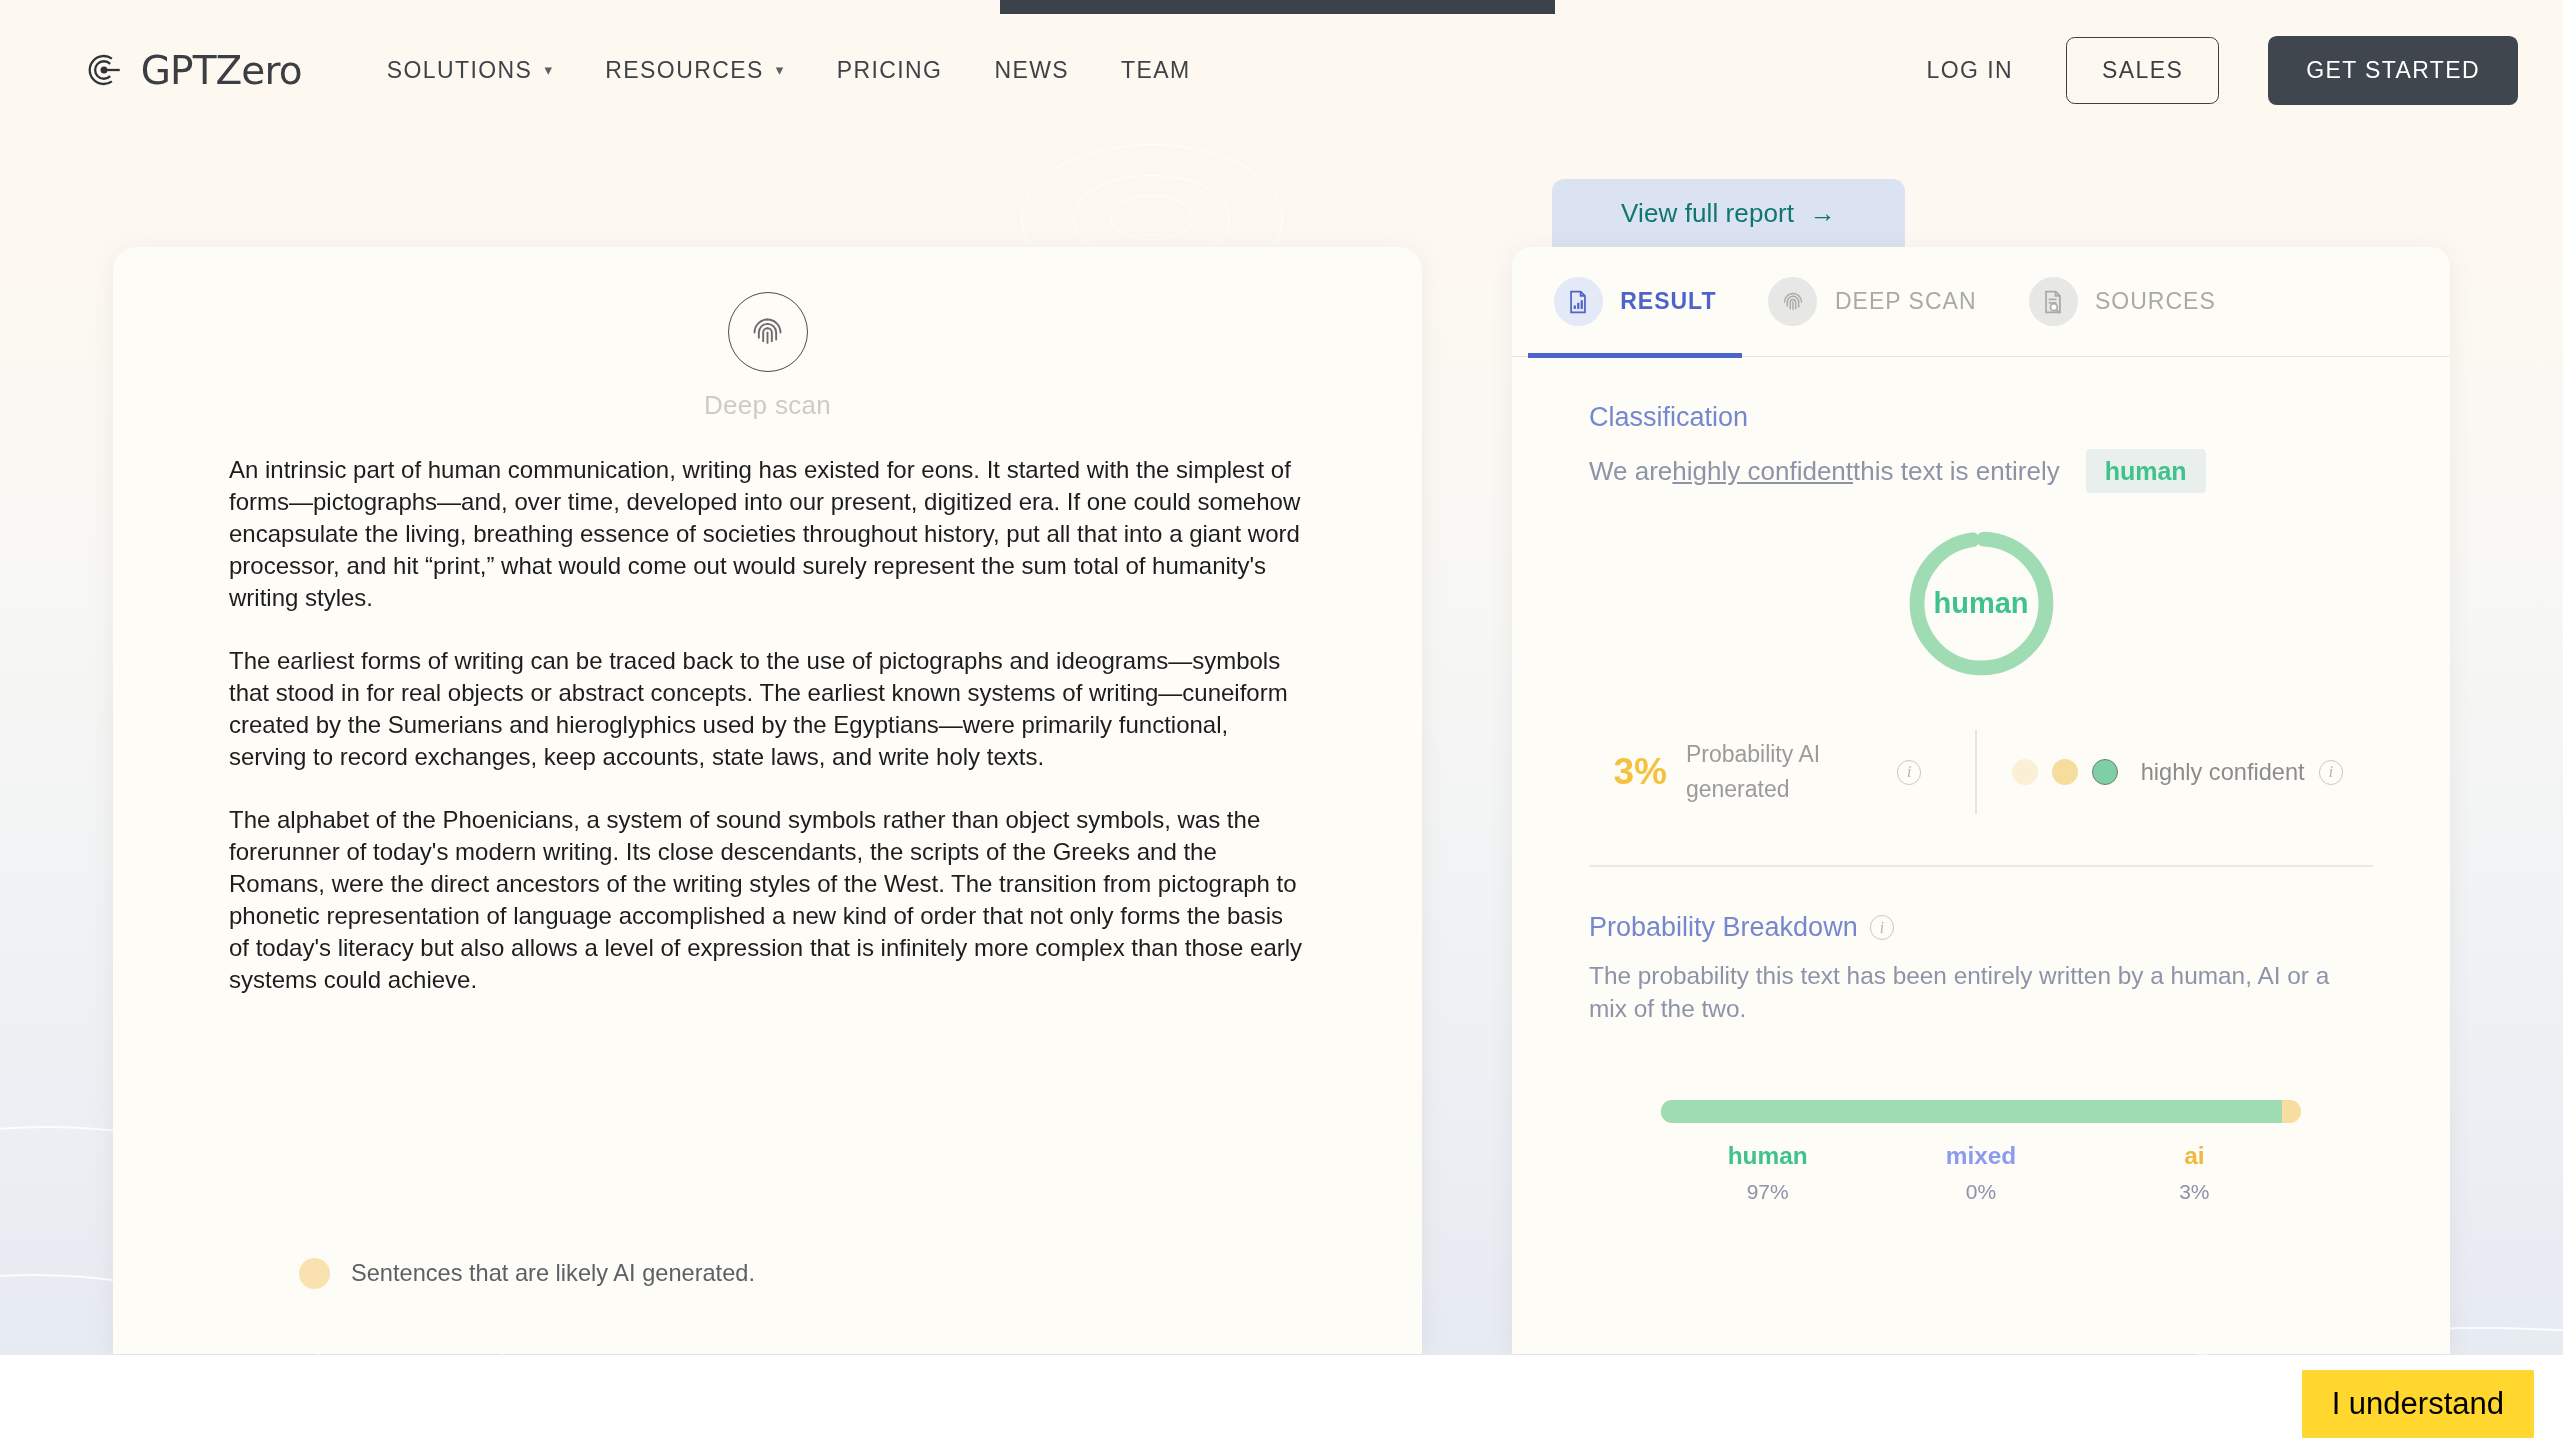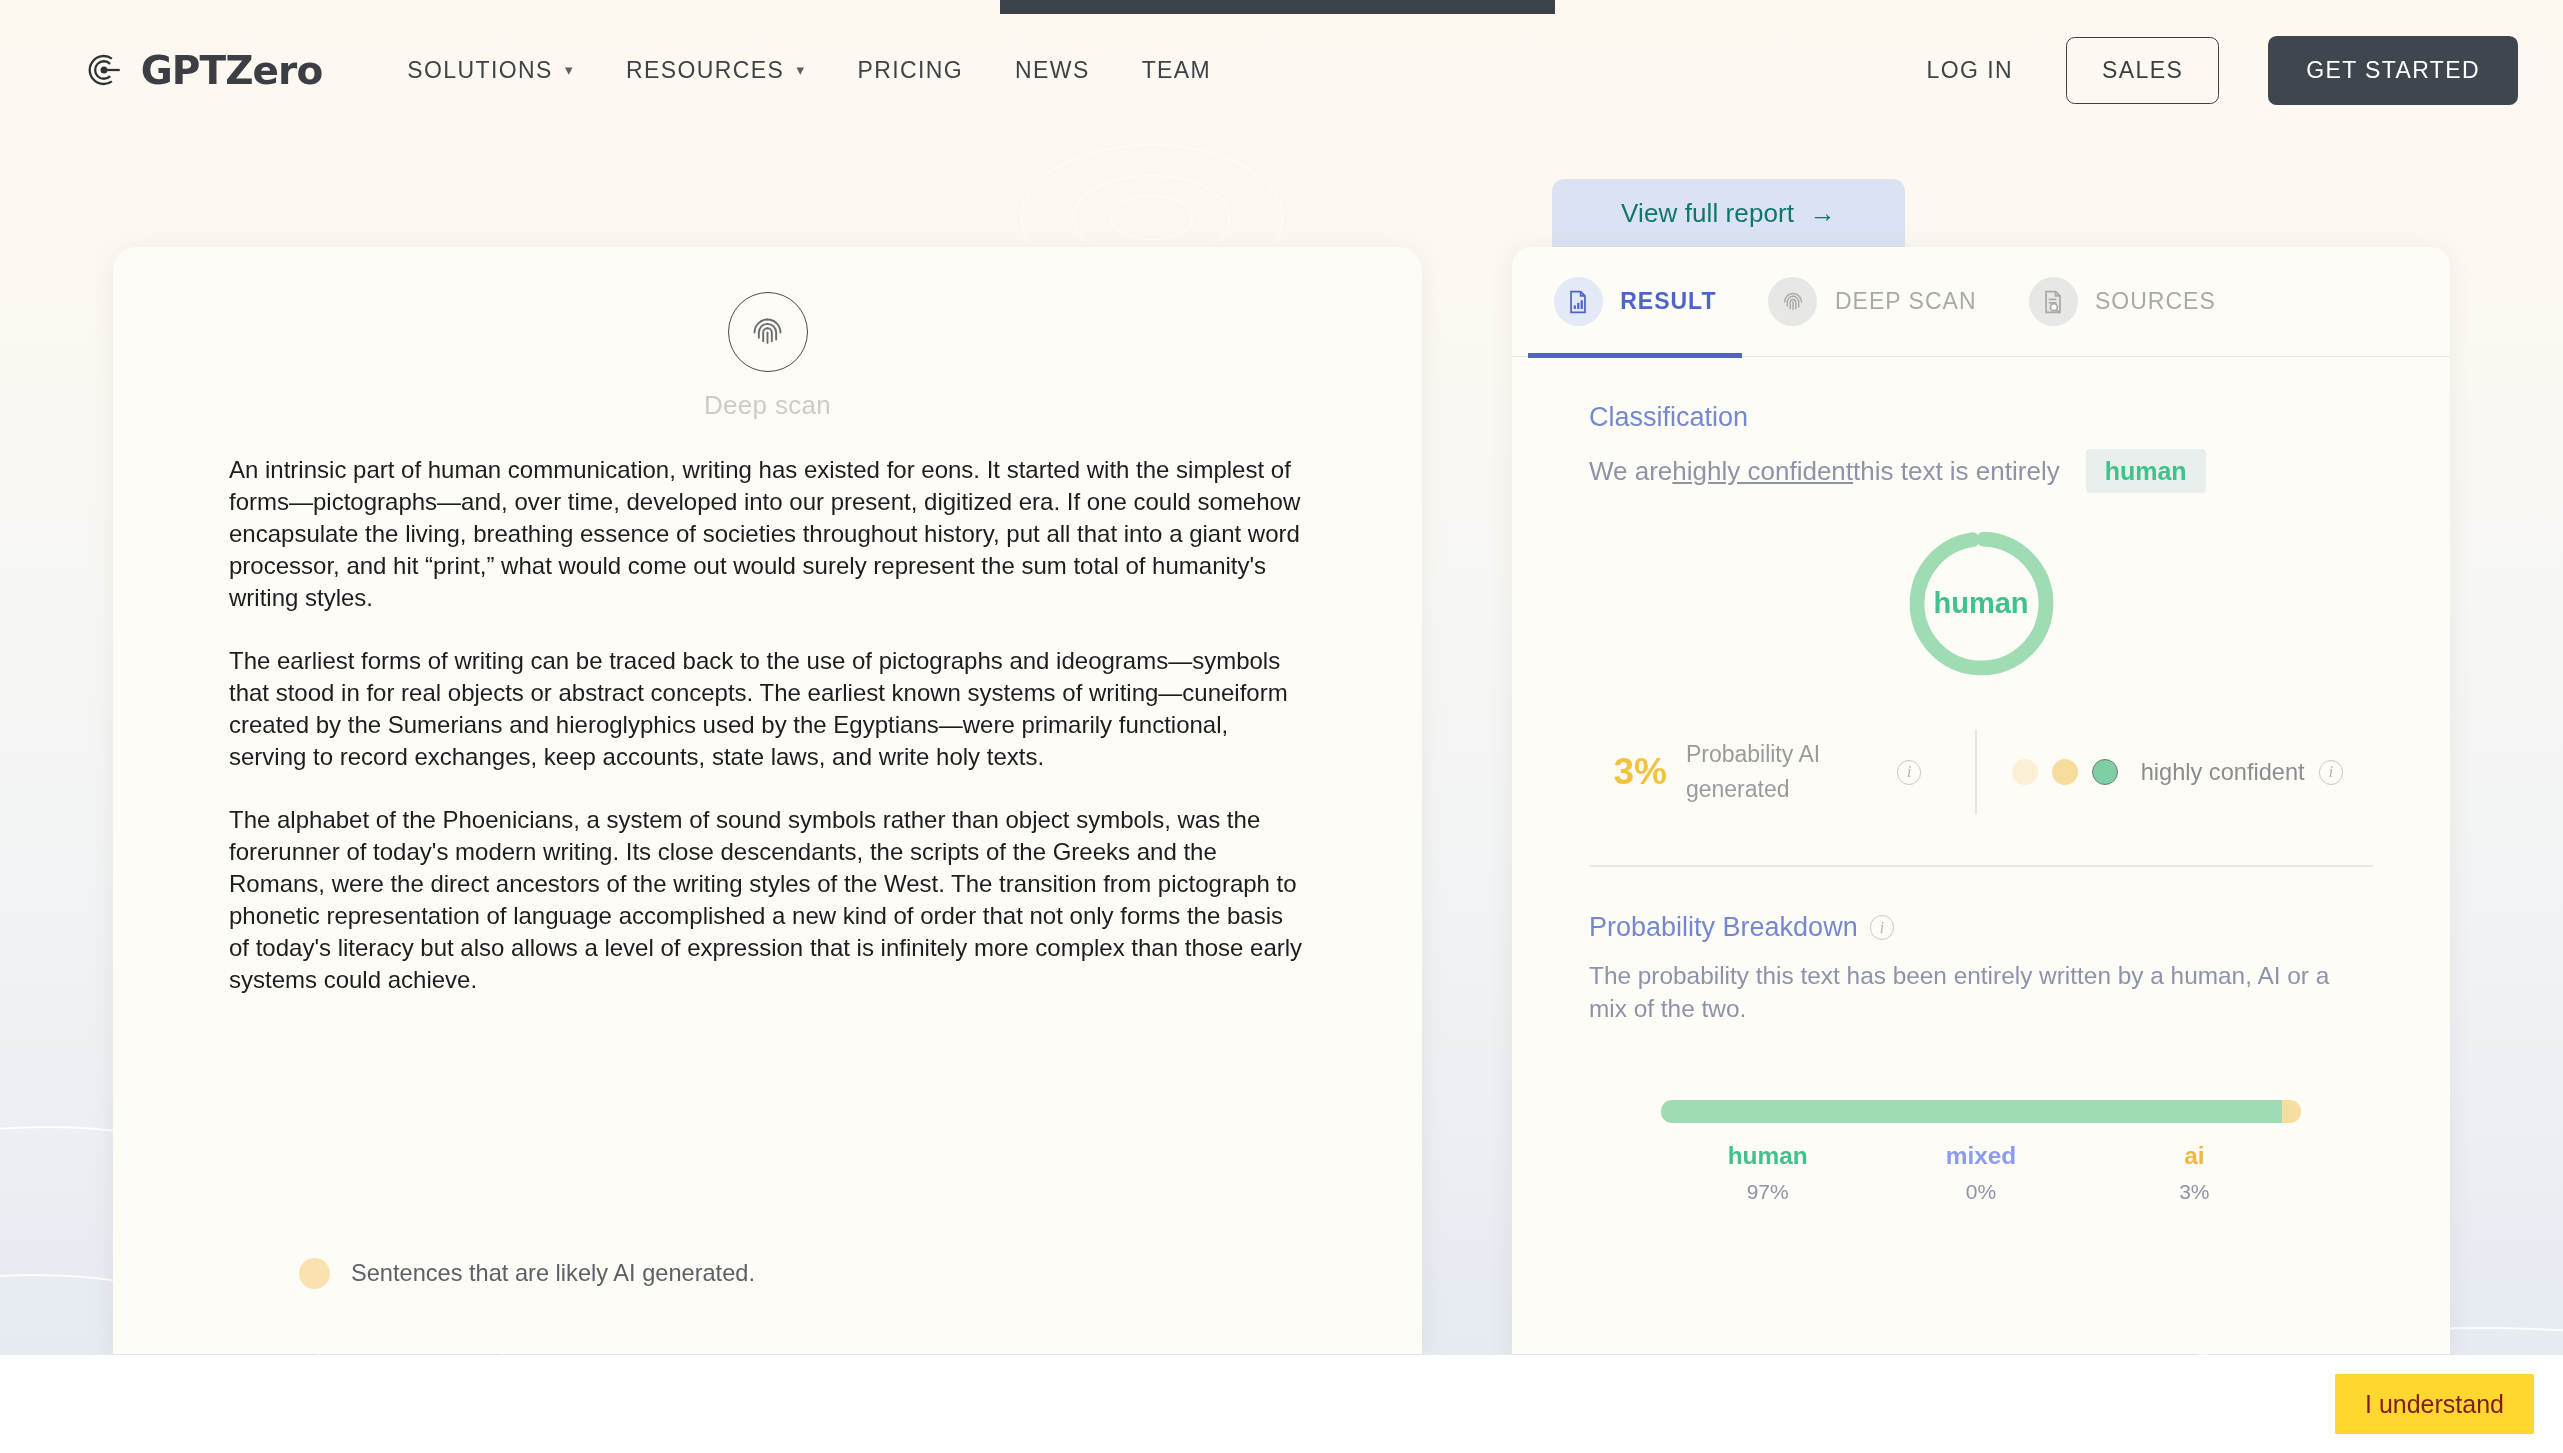--- a/index.html
+++ b/index.html
@@ -37,21 +37,21 @@
   }
 
   
   .navbar {
     position: absolute; left: 0; top: 0; width: 2563px; height: 140px;
     display: flex; align-items: center;
   }
   .brand { display: flex; align-items: center; gap: 15.7px; margin-left: 83px; }
   .brand-mark { width: 42px; height: 42px; }
   .brand-text {
-    font-size: 39px; font-weight: 700; letter-spacing: -0.9px; color: #3b3f44;
+    font-size: 39px; font-weight: 400; letter-spacing: -0.9px; color: #3b3f44;
     font-family: "DejaVu Sans", sans-serif;
   }
   .nav-links { display: flex; align-items: center; margin-left: 59px; gap: 0; }
   .nav-link {
     font-size: 23px; letter-spacing: 1.4px; color: #3e4349;
     padding: 0 26px; cursor: pointer; white-space: nowrap;
     display: flex; align-items: center; gap: 12.2px;
   }
   .chev { font-size: 15px; color: #5a6068; }
   .nav-right { margin-left: auto; display: flex; align-items: center; margin-right: 45px; gap: 16px; }
@@ -200,22 +200,22 @@
   
   .cookie-bar {
     position: absolute; left: 0; bottom: 0; width: 2563px; height: 98px;
     background: #ffffff;
     display: flex; align-items: center;
   }
   .cookie-text { margin-left: 29px; font-size: 25px; color: #5f6369; }
   .cookie-text a { color: #5f6369; text-decoration: underline; cursor: pointer; }
   .btn-understand {
     margin-left: auto; margin-right: 29px;
-    background: #ffd72e; color: #7f1d1d; border: none;
-    font-size: 25px; padding: 15.7px 30px; cursor: pointer; border-radius: 1.7px;
+    background: #ffd72e; color: #000000; border: none;
+    font-size: 31px; padding: 15.7px 30px; cursor: pointer; border-radius: 1.7px;
   }
 </style>
 </head>
 <body>
 
 <div class="bg-deco">
   <div class="arc a1"></div>
   <div class="arc a2"></div>
   <div class="arc a3"></div>
   <div class="arc a4"></div>

